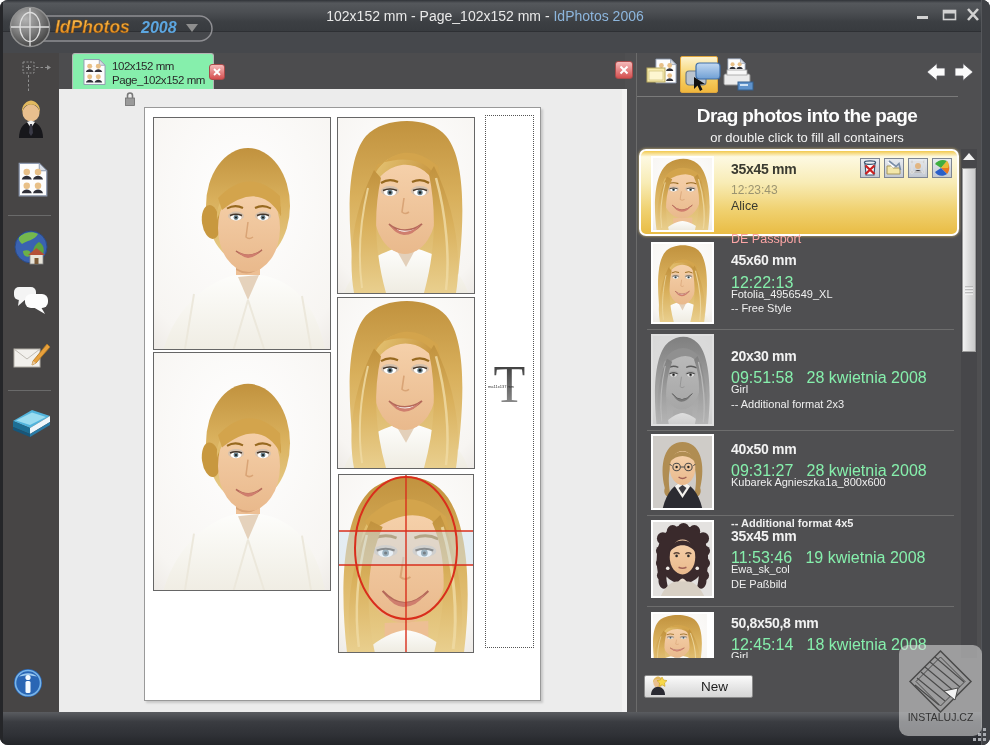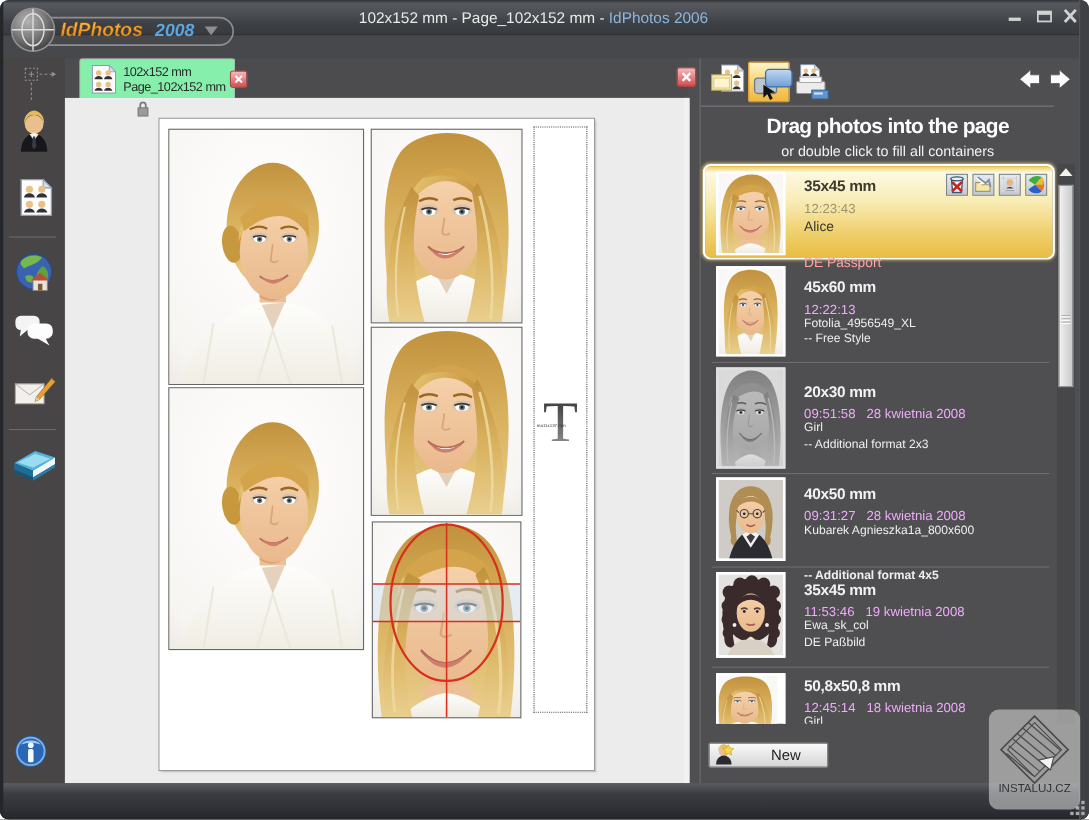--- a/index.html
+++ b/index.html
@@ -25,21 +25,21 @@
   #page{left:85px;top:18px;width:395px;height:592px;background:#fff;border:1px solid #999;box-shadow:2px 2px 2px #c8c8c8;}
   .pc{position:absolute;border:1px solid #666;overflow:hidden;background:#fbfafa;}
   
   #tab{left:72px;top:53px;width:142px;height:36px;background:#86efac;border:1px solid #b5b5b5;border-bottom:none;border-radius:3px 3px 0 0;box-sizing:border-box;}
   .tabtxt{font-size:11.5px;color:#2a2a2a;line-height:14px;letter-spacing:-0.45px;}
   .redx{background:linear-gradient(#f6baba,#d44f4f);border:1px solid #a94b4b;border-radius:3px;color:#fff;font-weight:bold;text-align:center;font-family:"Liberation Sans",sans-serif;}
   #dragtitle{left:637px;top:105px;width:340px;text-align:center;font-size:19px;font-weight:bold;color:#fdfdfd;letter-spacing:-0.6px;}
   #dragsub{left:637px;top:130px;width:340px;text-align:center;font-size:13px;color:#f2f2f2;}
   
   .itemtitle{font-size:14px;font-weight:bold;color:#f2f2f2;letter-spacing:-0.3px;}
-  .itemmeta{font-size:12px;color:#f0abfc;}
+  .itemmeta{font-size:16px;color:#86efac;}
   .itemline{font-size:11px;color:#efefef;}
   .sep{position:absolute;left:647px;width:307px;height:1px;background:#6d6d6d;}
   .thumb{position:absolute;left:651px;width:63px;background:#fff;border:2px solid #fff;box-sizing:border-box;overflow:hidden;}
   
   #item1{left:639px;top:149px;width:320px;height:87px;background:linear-gradient(#f2c94e 0,#fdf9e2 7%,#f8ecb6 38%,#f0d272 70%,#e9bc44);border:2px solid #fff;border-radius:7px;box-sizing:border-box;box-shadow:0 0 3px rgba(255,220,120,.8);}
   .mbtn{position:absolute;width:20px;height:20px;background:linear-gradient(#e7ebf0,#c2c8d2);border:1px solid #7d8593;box-sizing:border-box;}
   
   .btn{position:absolute;height:23px;background:linear-gradient(#fbfbfb,#e9e9e9 45%,#d5d5d5);border:1px solid #8a8a8a;box-sizing:border-box;text-align:center;font-size:13.5px;color:#1d1d1d;line-height:21px;border-radius:2px;}
   
   #tbsel{left:680px;top:56px;width:38px;height:37px;background:linear-gradient(#fdf3cf,#f7d268 55%,#f0b73e);border:1px solid #e0a63c;border-radius:2px;box-sizing:border-box;}

